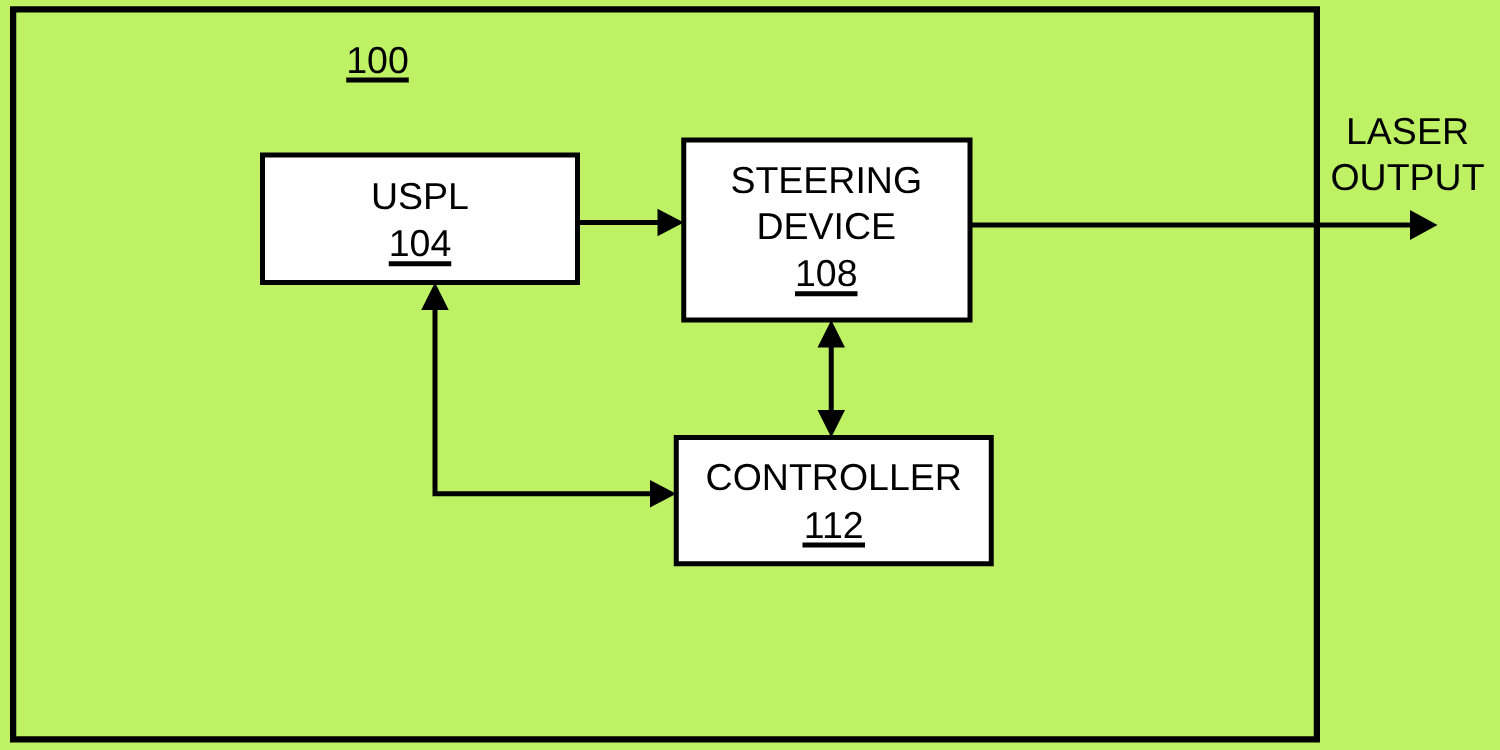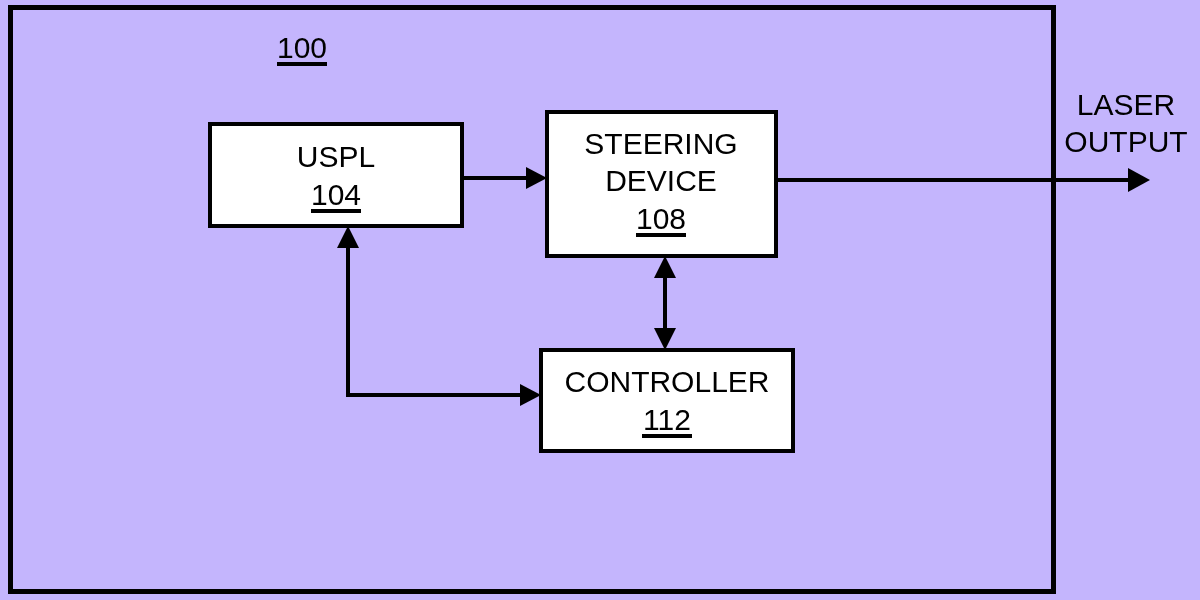--- a/index.html
+++ b/index.html
@@ -4,21 +4,21 @@
 <style>
   html, body {
     margin: 0;
     padding: 0;
     background: #ffffff;
   }
   #canvas {
     position: relative;
     width: 1200px;
     height: 600px;
-    background: #c4b5fd;
+    background: #bef264;
     font-family: "Liberation Sans", sans-serif;
     overflow: hidden;
   }
   #diagram-svg {
     position: absolute;
     left: 0;
     top: 0;
   }
   .blk-text {
     font-family: "Liberation Sans", sans-serif;

